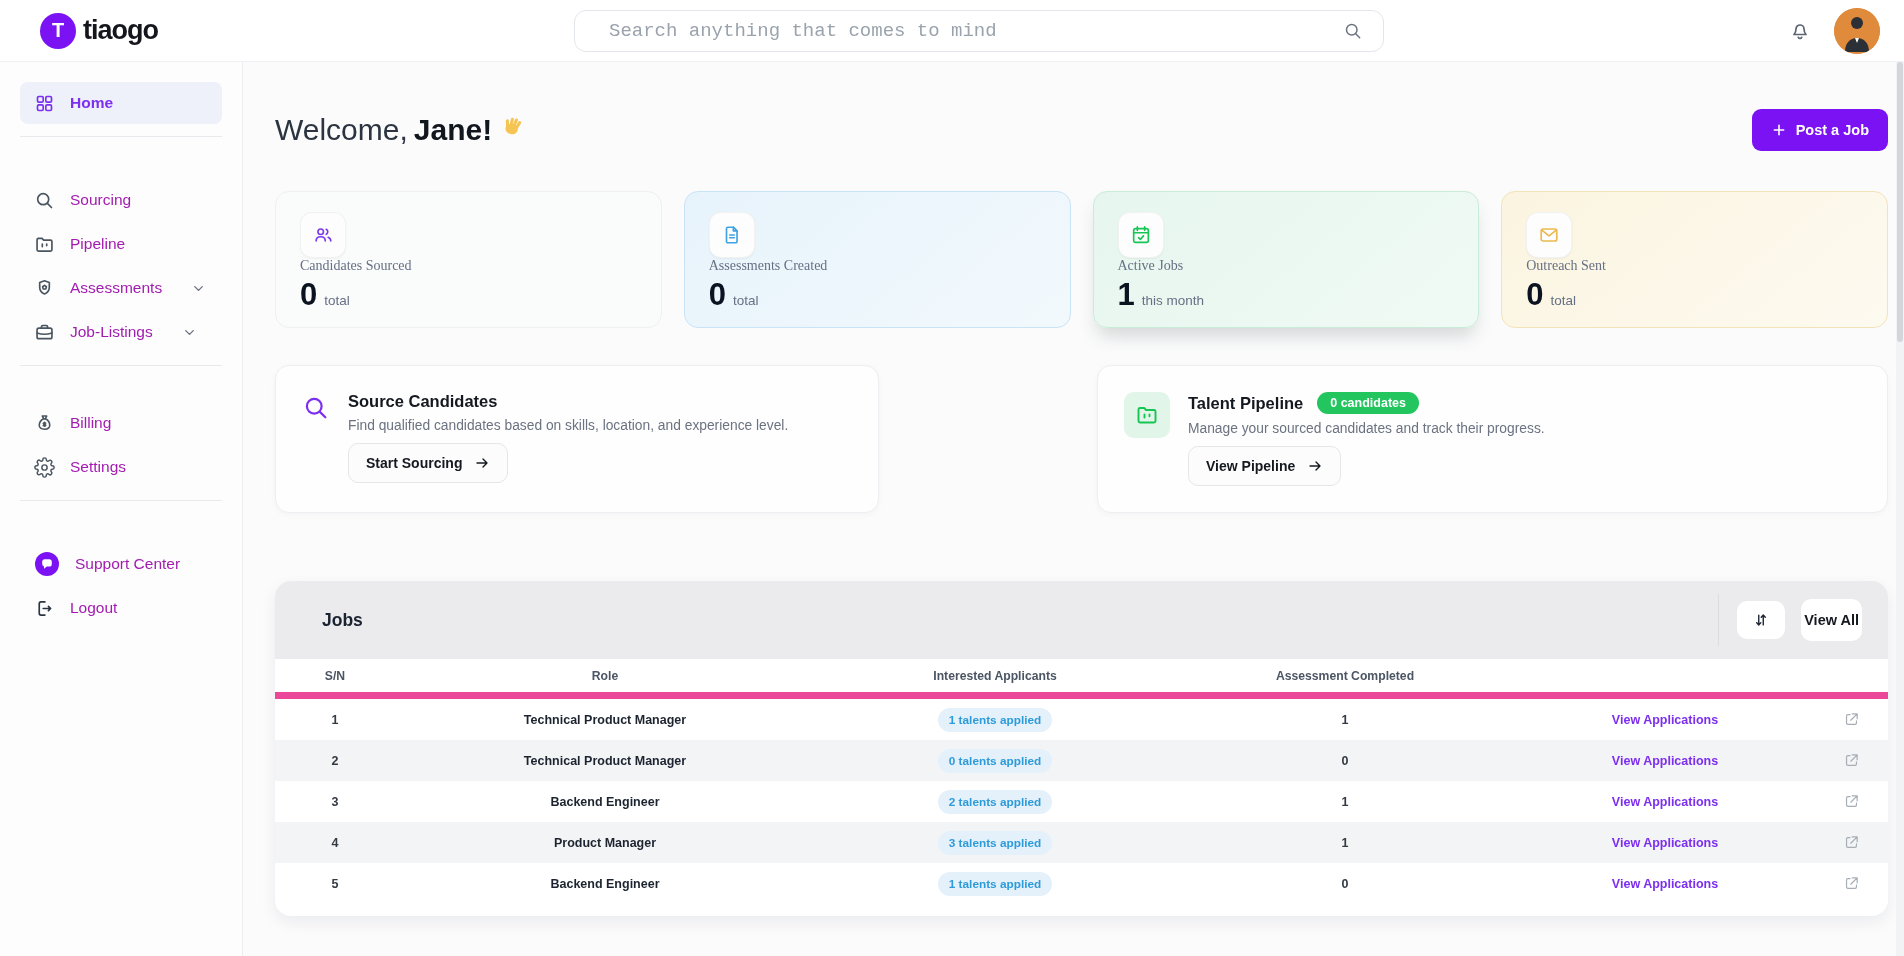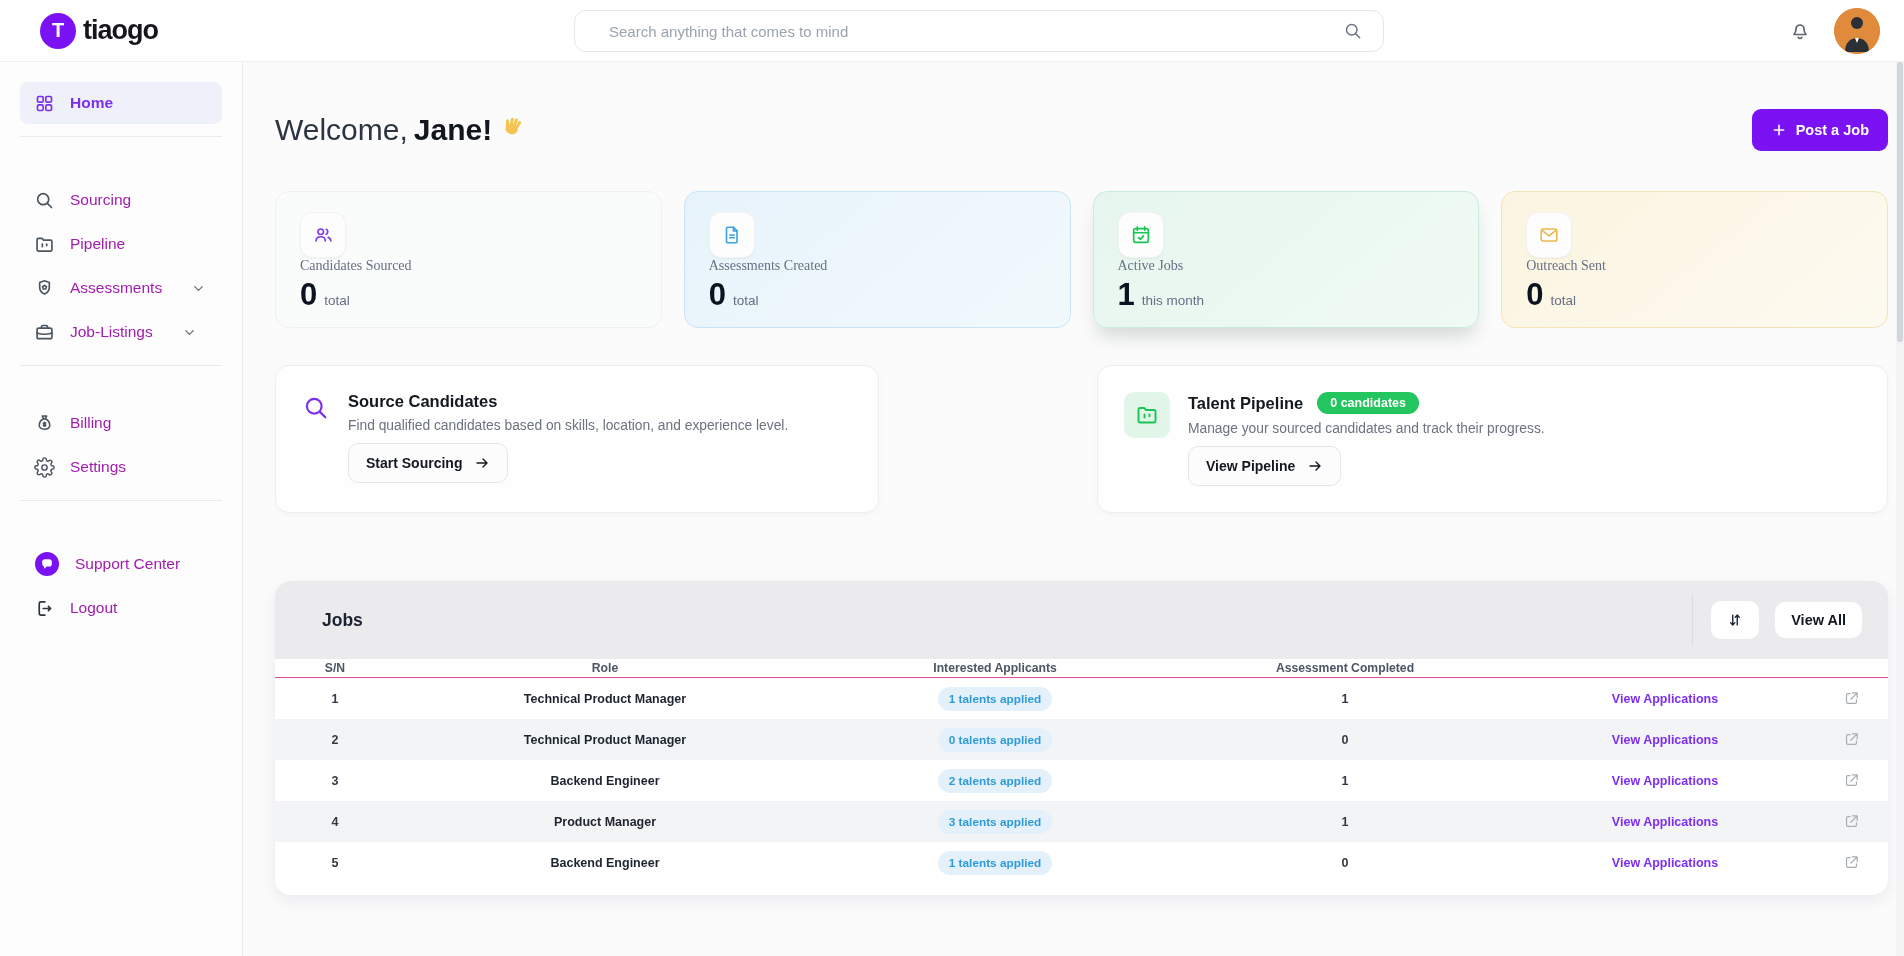--- a/index.html
+++ b/index.html
@@ -26,22 +26,22 @@
     display:flex; align-items:center; justify-content:center;
   }
   .logo-text { font-size:27px; font-weight:800; letter-spacing:-1px; color:#15151d; }
   .searchbox {
     position:absolute; left:574px; top:10px; width:810px; height:42px;
     border:1px solid #e3e6ea; border-radius:12px; background:#fff;
     display:flex; align-items:center;
   }
   .searchbox input {
     flex:1; border:none; outline:none; background:transparent;
-    padding:0 12px 0 34px; font-size:15px; color:#374151;
-    font-family:Liberation Sans, sans-serif;
+    padding:0 12px 0 34px; font-size:19px; color:#374151;
+    font-family:Liberation Mono, monospace;
   }
   .searchbox input::placeholder { color:#9aa3ad; }
   .searchbox .sicon { margin-right:20px; }
   .topbar-right { position:absolute; right:24px; top:0; height:62px; display:flex; align-items:center; gap:22px; }
   .bell-btn { cursor:pointer; }
   .avatar {
     width:46px; height:46px; border-radius:50%; overflow:hidden; cursor:pointer;
     background:#e08a3c; display:flex; align-items:center; justify-content:center;
   }
 
@@ -136,29 +136,29 @@
   }
   .jobs-title { font-size:17.5px; font-weight:800; color:#1c2330;margin-left:21px; }
   .jobs-head-right { margin-left:auto; display:flex; align-items:center; }
   .jobs-sep { width:1px; height:52px; background:#dcdce0; margin-right:18px; }
   .sort-btn {
     width:48px; height:38px; background:#fff; border:none; border-radius:10px;
     display:flex; align-items:center; justify-content:center; cursor:pointer;
   }
   .view-all-btn {
     margin-left:16px; background:#fff; border:none; border-radius:10px;
-    height:36px; padding:0 16px; font-size:14.5px; font-weight:700; color:#14181f; cursor:pointer;
+    height:42px; padding:0 3px; font-size:14.5px; font-weight:700; color:#14181f; cursor:pointer;
     font-family:"Liberation Sans", sans-serif;
   }
   .jtable { width:100%; }
   .jrow {
     display:grid; grid-template-columns:120px 1fr 360px 340px 300px 73px;
     align-items:center; height:41px;
   }
-  .jrow.head { height:19px; border-bottom:1px solid #ec4899; }
+  .jrow.head { height:40px; border-bottom:7px solid #ec4899; }
   .jrow.alt { background:#f3f4f5; }
   .jcell { text-align:center; font-size:12.5px; }
   .jcell.col-h { font-size:12.2px; font-weight:700; color:#4b5563; }
   .cell-sn { font-weight:600; color:#333a44; }
   .cell-role { font-weight:700; color:#1c2430; }
   .pill {
     display:inline-block; background:#e4f1fb; color:#2e9bd9;
     border-radius:999px; padding:5px 11px; font-size:11.8px; font-weight:600;
   }
   .cell-comp { font-weight:600; color:#333a44; }

